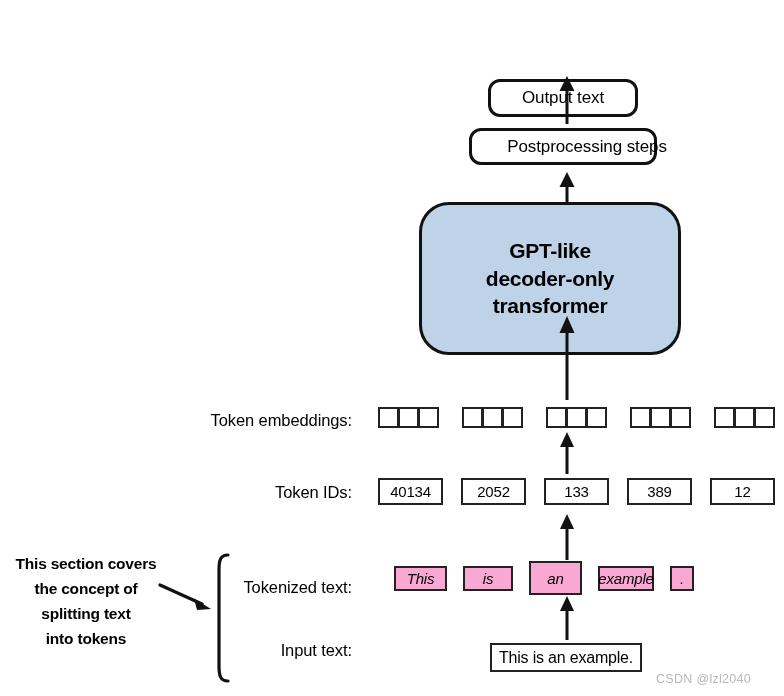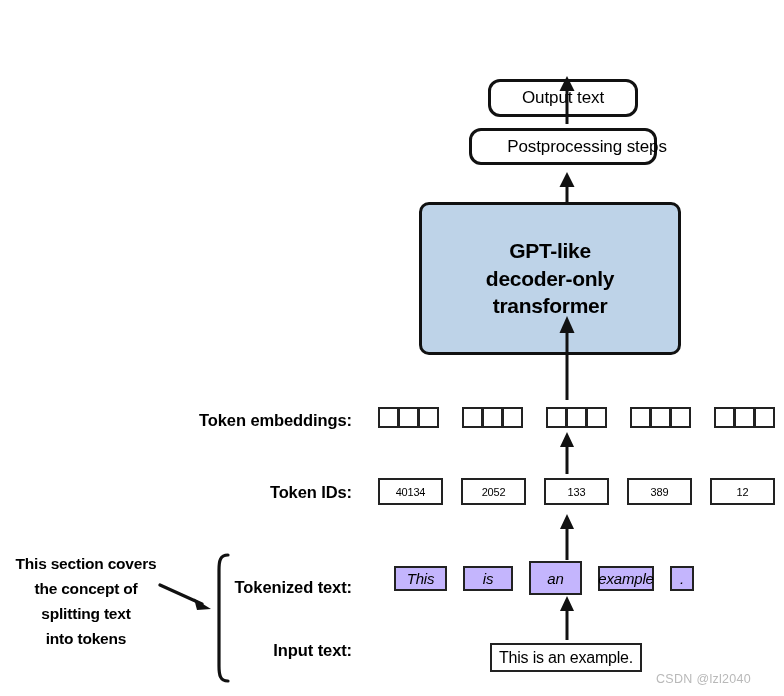--- a/index.html
+++ b/index.html
@@ -35,21 +35,21 @@
     white-space: nowrap;
   }
   #output-text-box { left: 488px; top: 31px; width: 150px; height: 38px; margin-top: 48px; }
   #postprocessing-box { left: 469px; top: 128px; width: 188px; height: 37px; padding-left: 48px; }
 
   
   #transformer-box {
     left: 419px; top: 202px; width: 262px; height: 153px;
     box-sizing: border-box;
     border: 3px solid #111111;
-    border-radius: 10px;
+    border-radius: 30px;
     background: #bed3e8;
     display: flex;
     flex-direction: column;
     align-items: center;
     justify-content: center;
     font-weight: bold;
     font-size: 21px;
     line-height: 1.32;
     letter-spacing: -0.3px;
   }
@@ -57,21 +57,20 @@
   
   .v-arrow { width: 22px; }
   .v-arrow svg { display: block; }
 
   
   .row-label {
     font-size: 16.5px;
     text-align: right;
     white-space: nowrap;
     letter-spacing: -0.1px;
-    font-weight: bold;
   }
   #label-token-embeddings { left: 150px; top: 411px; width: 202px; }
   #label-token-ids        { left: 150px; top: 483px; width: 202px; }
   #label-tokenized-text   { left: 150px; top: 554px; width: 202px; margin-top: 24px; }
   #label-input-text       { left: 150px; top: 641px; width: 202px; }
 
   
   #embeddings-row { left: 378px; top: 407px; display: flex; gap: 23px; }
   .emb-group { display: flex; }
   .emb-cell {
@@ -87,31 +86,31 @@
   #token-ids-row { left: 378px; top: 478px; display: flex; gap: 18px; }
   .id-box {
     box-sizing: border-box;
     height: 27px;
     width: 65px;
     border: 2.5px solid #222222;
     background: #ffffff;
     display: flex;
     align-items: center;
     justify-content: center;
-    font-size: 11px;
+    font-size: 15px;
     letter-spacing: -0.2px;
   }
 
   
   #tokenized-row { left: 394px; top: 561px; display: flex; gap: 16px; align-items: center; }
   .tok-box {
     box-sizing: border-box;
     height: 25px;
     border: 2.5px solid #222222;
-    background: #c4b5fd;
+    background: #f9a8d4;
     display: flex;
     align-items: center;
     justify-content: center;
     font-size: 15px;
     font-style: italic;
     padding: 0 9px;
     letter-spacing: -0.2px;
   }
   .tok-box.w-this    { width: 53px; padding: 0; }
   .tok-box.w-is      { width: 50px; padding: 0; }

